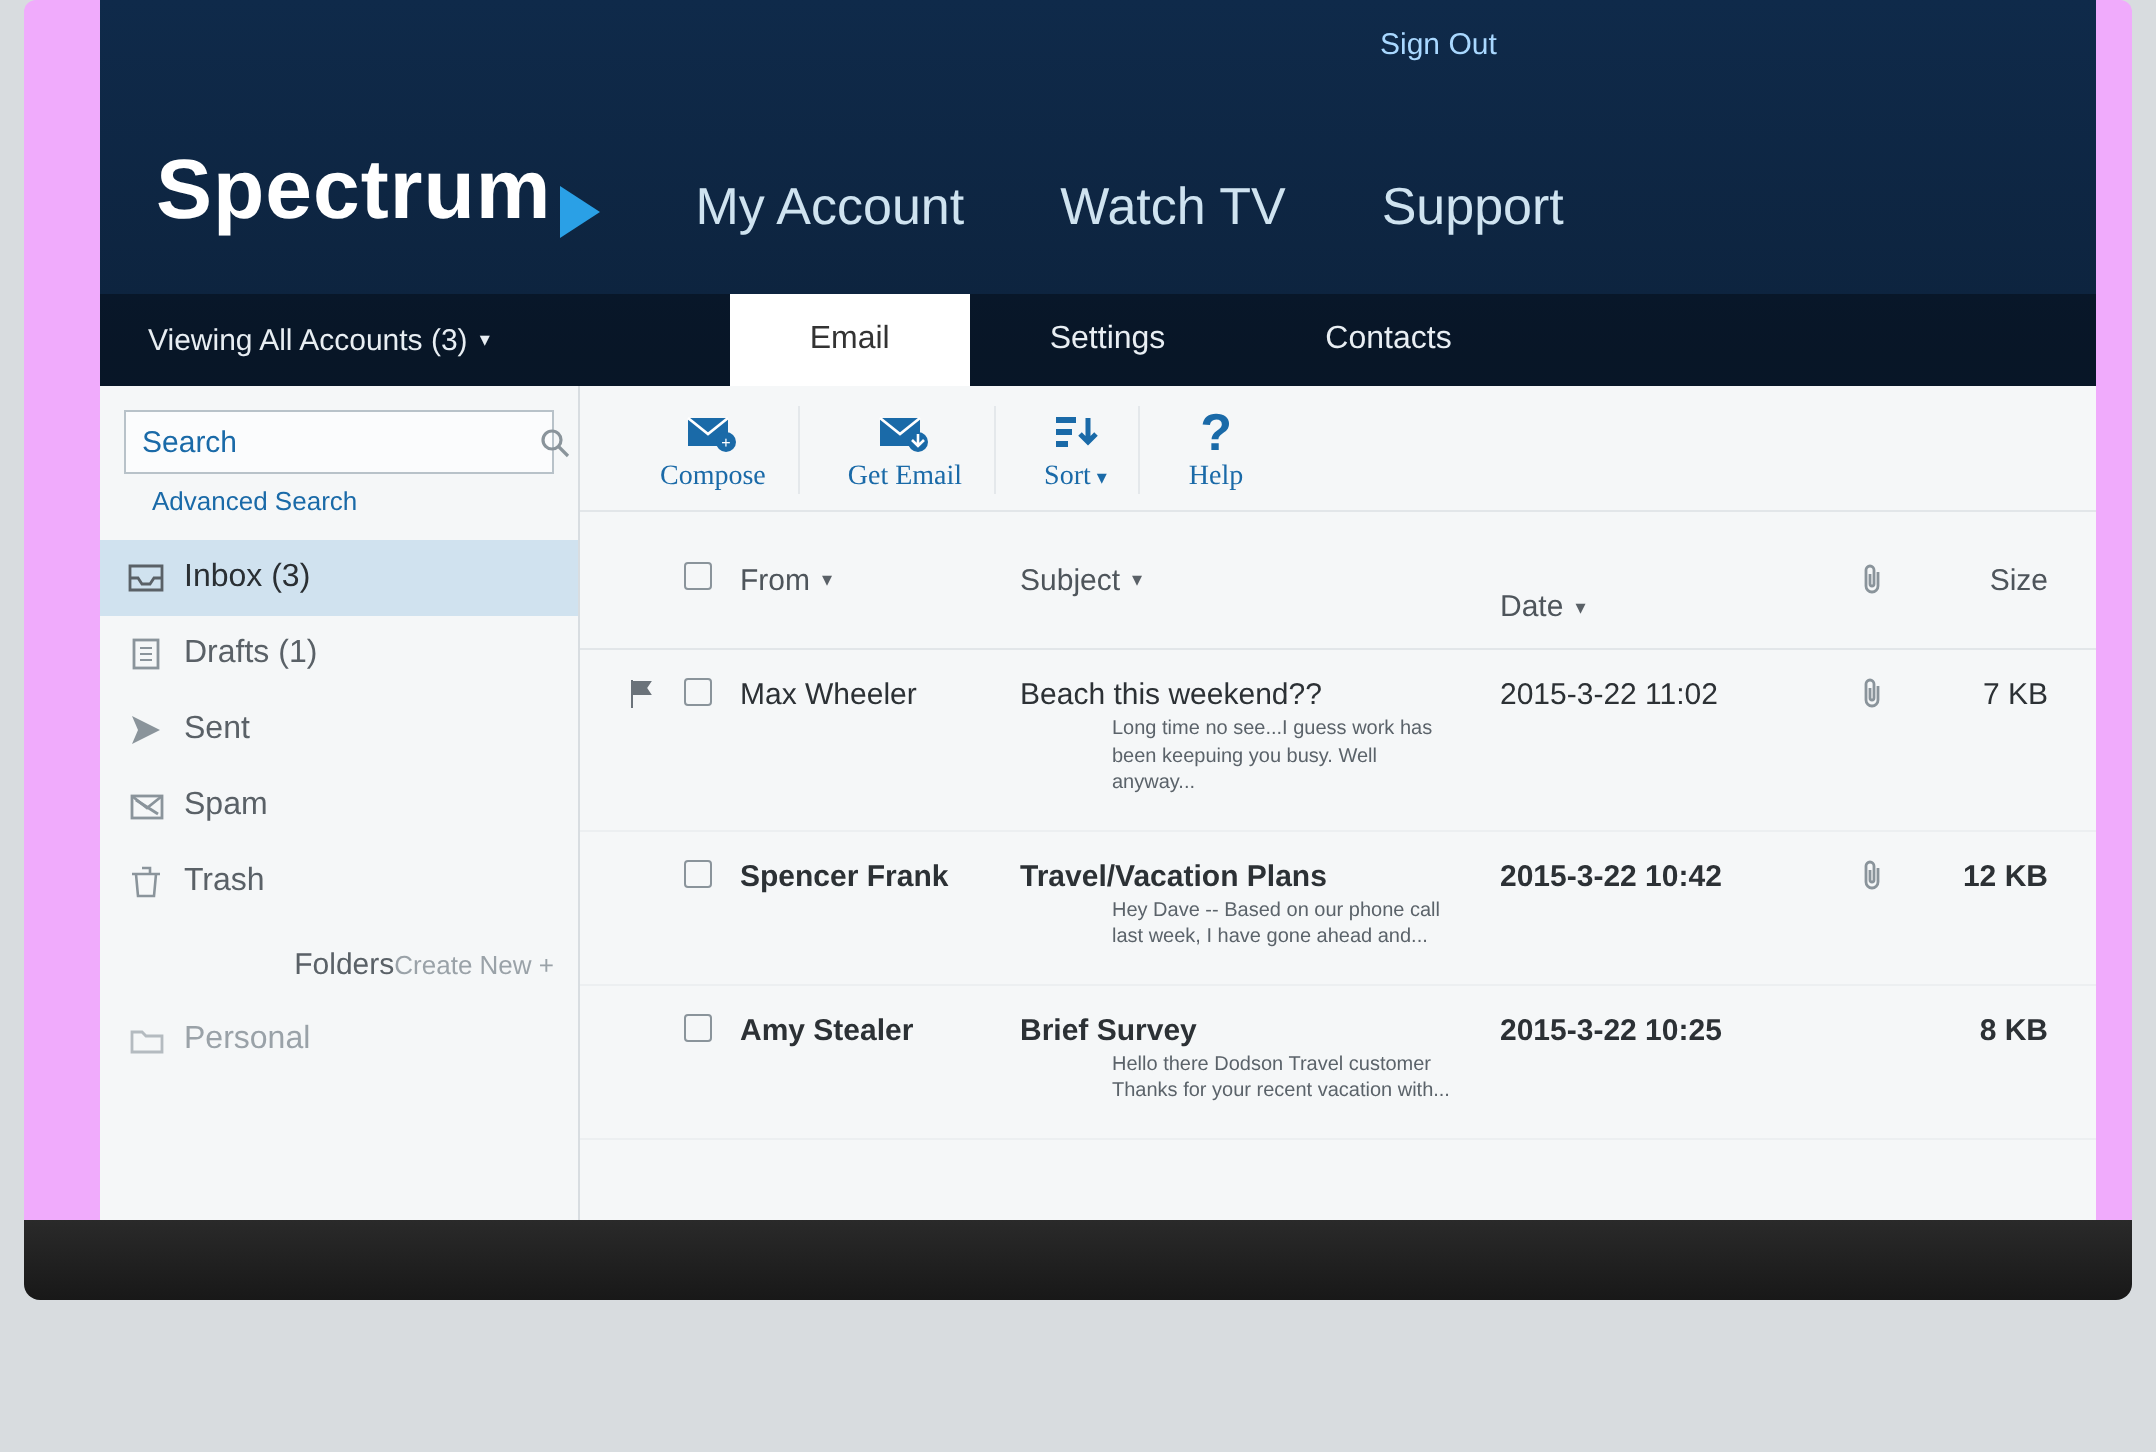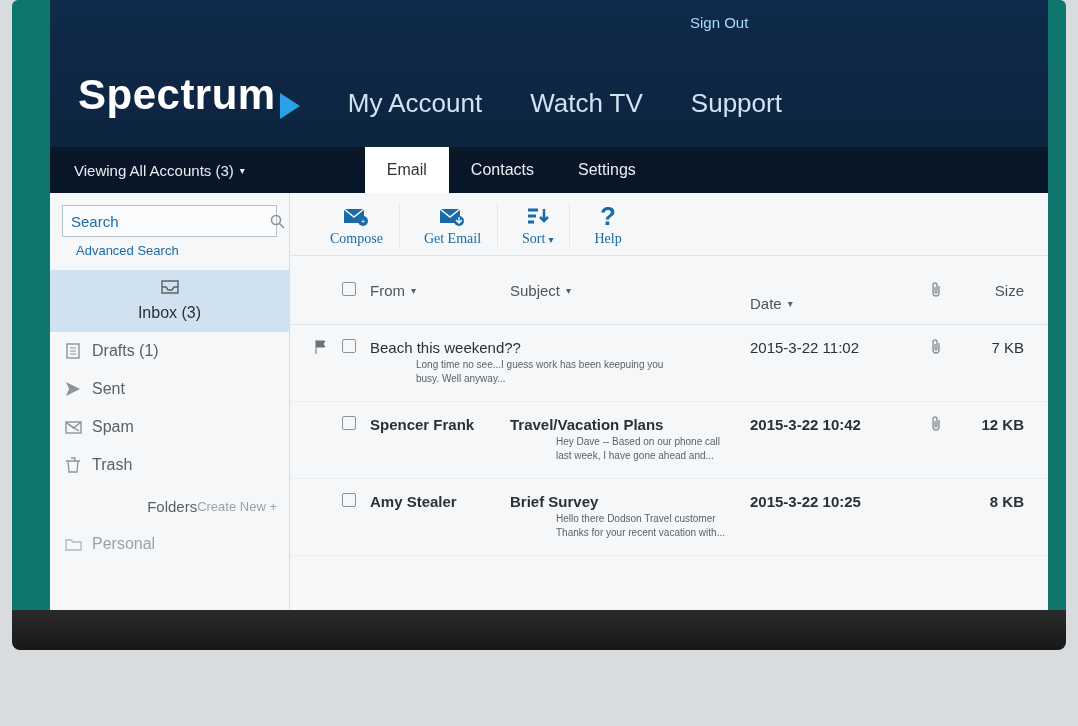--- a/index.html
+++ b/index.html
@@ -4,21 +4,21 @@
 <style>
 * { box-sizing: border-box; margin: 0; padding: 0; }
 body {
   font-family: "Segoe UI", Arial, sans-serif;
   background: #d8dcdf;
   width: 1078px;
   height: 726px;
   overflow: hidden;
 }
 .monitor {
-  background: #0f766e;
+  background: #f0abfc;
   margin: 0 12px;
   height: 610px;
   border-radius: 6px 6px 0 0;
   padding: 0;
   position: relative;
 }
 .screen {
   position: absolute;
   left: 38px; right: 18px; top: 0; bottom: 0;
   background: linear-gradient(180deg,#0f2a4a 0%, #0c2038 40%, #0a1a2e 100%);
@@ -39,36 +39,36 @@
 
 .brandrow { display:flex; align-items:flex-end; padding: 40px 0 28px 28px; gap: 48px; }
 .logo { display:flex; align-items:flex-end; color:#fff; font-size:42px; font-weight:700; letter-spacing:0.5px; }
 .logo-arrow { display:inline-block; margin-left:4px; }
 .navlink { color:#cfe3f0; font-size:26px; font-weight:300; cursor:pointer; }
 
 
 .tabstrip { display:flex; align-items:center; background: rgba(0,0,0,0.35); height:46px; padding-left:24px;text-align:center; }
 .accounts { color:#e8eef3; font-size:15px; display:flex; align-items:center; gap:6px; cursor:pointer; }
 .tabs { display:flex; margin-left: 120px; height:100%; }
-.tab { padding: 0 22px; display:flex; align-items:center; color:#e8eef3; font-size:16px; cursor:pointer; }
+.tab { padding: 0 40px; display:flex; align-items:center; color:#e8eef3; font-size:16px; cursor:pointer; }
 .tab.active { background:#fff; color:#333; }
 
 
 .app { flex:1; display:flex; background:#f5f7f8; overflow:hidden; }
 
 
 .sidebar { width:240px; border-right:1px solid #d8dde1; display:flex; flex-direction:column; }
 .searchwrap { padding:12px 12px 4px 12px; }
 .searchbox { display:flex; align-items:center; border:1px solid #b8c2c9; background:#fbfcfd; height:32px; padding:0 8px; }
 .searchbox input { border:none; outline:none; flex:1; font-size:15px; color:#1a6aa8; background:transparent; }
 .searchbox input::placeholder { color:#1a6aa8; }
 .searchicon { color:#8a949b; font-size:15px; }
 .advsearch { color:#1a6aa8; font-size:13px; margin:6px 0 8px 14px; display:inline-block; cursor:pointer; }
 .folder { display:flex; align-items:center; gap:10px; padding:10px 14px; font-size:16px; color:#5a6167; cursor:pointer; }
-.folder.active { background:#d0e2ef; color:#2a2f33;flex-direction:column; }
+.folder.active { background:#d0e2ef; color:#2a2f33; }
 .ficon { width:18px; display:flex; justify-content:center; color:#7c858b; }
 .folders-hdr { display:flex; justify-content:flex-end; align-items:center; padding:14px 12px 10px 14px; font-size:15px; color:#5a6167; }
 .create { color:#9aa2a8; font-size:13px; cursor:pointer; }
 
 
 .main { flex:1; display:flex; flex-direction:column; }
 .toolbar { display:flex; align-items:flex-end; padding:10px 0 8px 24px; border-bottom:1px solid #e2e6e9; gap:8px; }
 .tbtn { display:flex; flex-direction:column; align-items:center; padding:0 16px; border-right:1px solid #e4e8eb; cursor:pointer; }
 .tbtn:last-child { border-right:none; }
 .ticon { color:#1a6aa8; font-size:22px; height:26px; display:flex; align-items:center; }
@@ -126,22 +126,22 @@
       <span class="navlink">Support</span>
     </div>
 
     <div class="tabstrip">
       <div class="accounts">
         <span>Viewing All Accounts (3)</span>
         <span class="tri" style="color:#e8eef3">▾</span>
       </div>
       <div class="tabs">
         <div class="tab active">Email</div>
+        <div class="tab">Settings</div>
         <div class="tab">Contacts</div>
-        <div class="tab">Settings</div>
       </div>
     </div>
 
     <div class="app">
       <div class="sidebar">
         <div class="searchwrap">
           <div class="searchbox">
             <input placeholder="Search" style="">
             <span class="searchicon">
               <svg width="15" height="15" viewBox="0 0 15 15">
@@ -278,20 +278,21 @@
         </div>
 
         <div id="msglist">
             <div class="msg">
               <div class="flagc">
                 <svg width="14" height="16" viewBox="0 0 14 16">
                   <path d="M2 1v14 M2 2h9l-2 3 2 3H2" fill="#6b737a" stroke="#6b737a" stroke-width="1"></path>
                 </svg>
               </div>
               <div class="chkc"><span class="chkbox"></span></div>
+              <div class="fromc">Max Wheeler</div>
               <div class="subjc">
                 <span class="subj-title">Beach this weekend??</span>
                 <span class="subj-prev">Long time no see...I guess work has been keepuing you busy. Well anyway...</span>
               </div>
               <div class="datec">2015-3-22 11:02</div>
               <div class="attc">
                 <svg width="12" height="16" viewBox="0 0 12 16">
                   <path d="M9 4v7a3 3 0 01-6 0V3a2 2 0 014 0v7a1 1 0 01-2 0V5" fill="none" stroke="#8a949b" stroke-width="1.4"></path>
                 </svg>
               </div>

